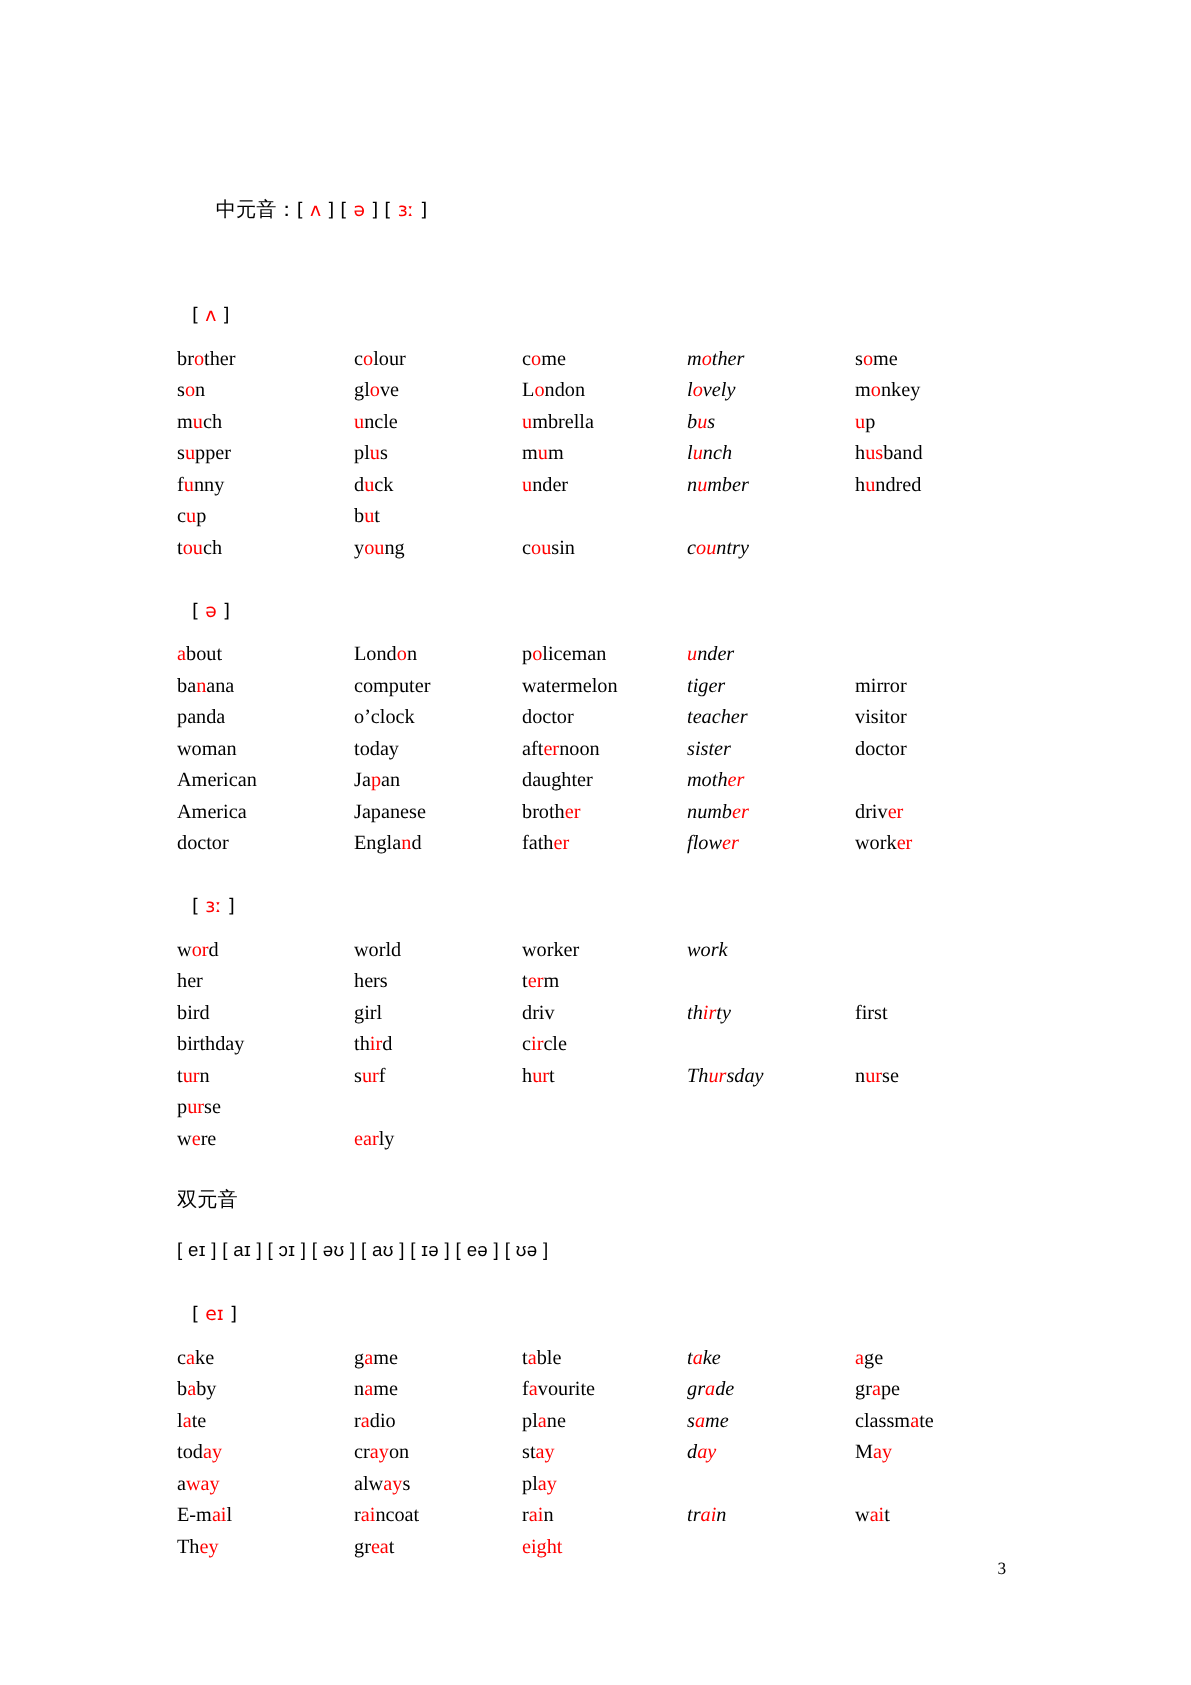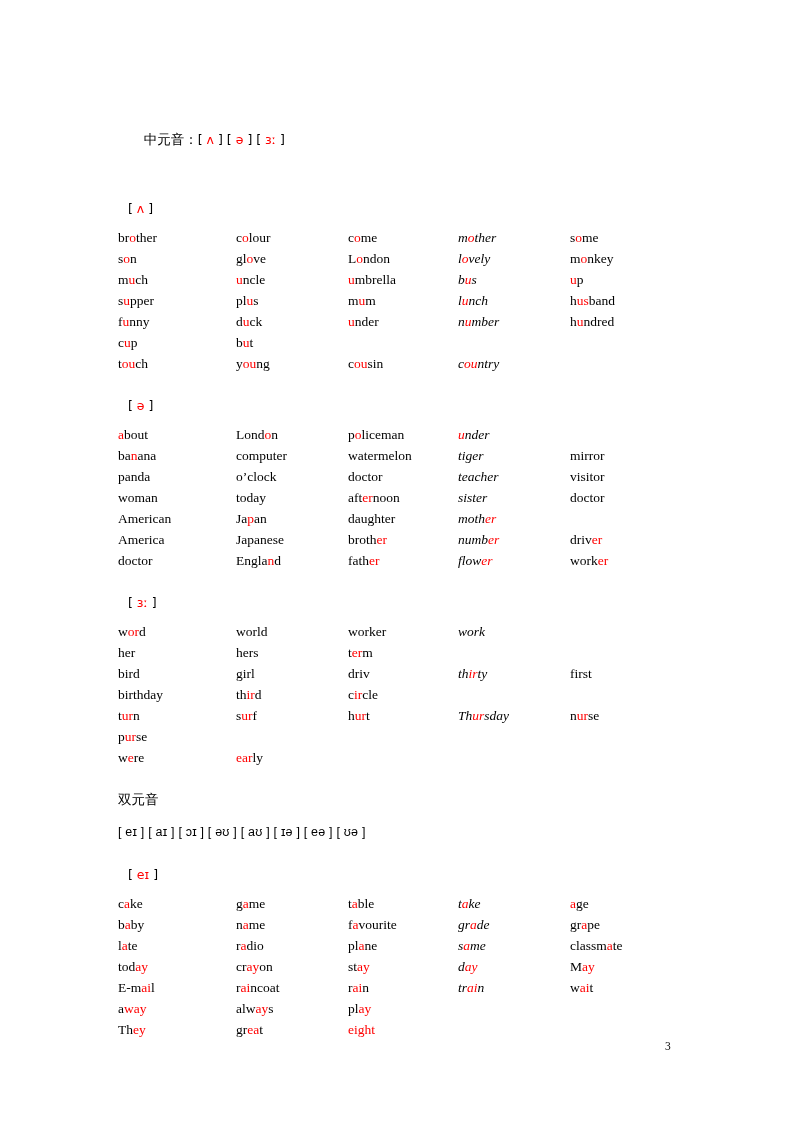--- a/index.html
+++ b/index.html
@@ -311,34 +311,34 @@
                 <td class="col4">classm<span class="r">a</span>te</td>
               </tr>
               <tr>
                 <td class="col0">tod<span class="r">ay</span></td>
                 <td class="col1">cr<span class="r">ay</span>on</td>
                 <td class="col2">st<span class="r">ay</span></td>
                 <td class="col3">d<span class="r">ay</span></td>
                 <td class="col4">M<span class="r">ay</span></td>
               </tr>
               <tr>
+                <td class="col0">a<span class="r">way</span></td>
+                <td class="col1">alw<span class="r">ay</span>s</td>
+                <td class="col2">pl<span class="r">ay</span></td>
+                <td class="col3"></td>
+                <td class="col4"></td>
+              </tr>
+              <tr>
                 <td class="col0">E-m<span class="r">ai</span>l</td>
                 <td class="col1">r<span class="r">ai</span>ncoat</td>
                 <td class="col2">r<span class="r">ai</span>n</td>
                 <td class="col3">tr<span class="r">ai</span>n</td>
                 <td class="col4">w<span class="r">ai</span>t</td>
               </tr>
               <tr>
-                <td class="col0">a<span class="r">way</span></td>
-                <td class="col1">alw<span class="r">ay</span>s</td>
-                <td class="col2">pl<span class="r">ay</span></td>
-                <td class="col3"></td>
-                <td class="col4"></td>
-              </tr>
-              <tr>
                 <td class="col0">Th<span class="r">ey</span></td>
                 <td class="col1">gr<span class="r">ea</span>t</td>
                 <td class="col2"><span class="r">eight</span></td>
                 <td class="col3"></td>
                 <td class="col4"></td>
               </tr>
             </tbody>
           </table>
           <div class="spacer-21"></div>
         </div>

